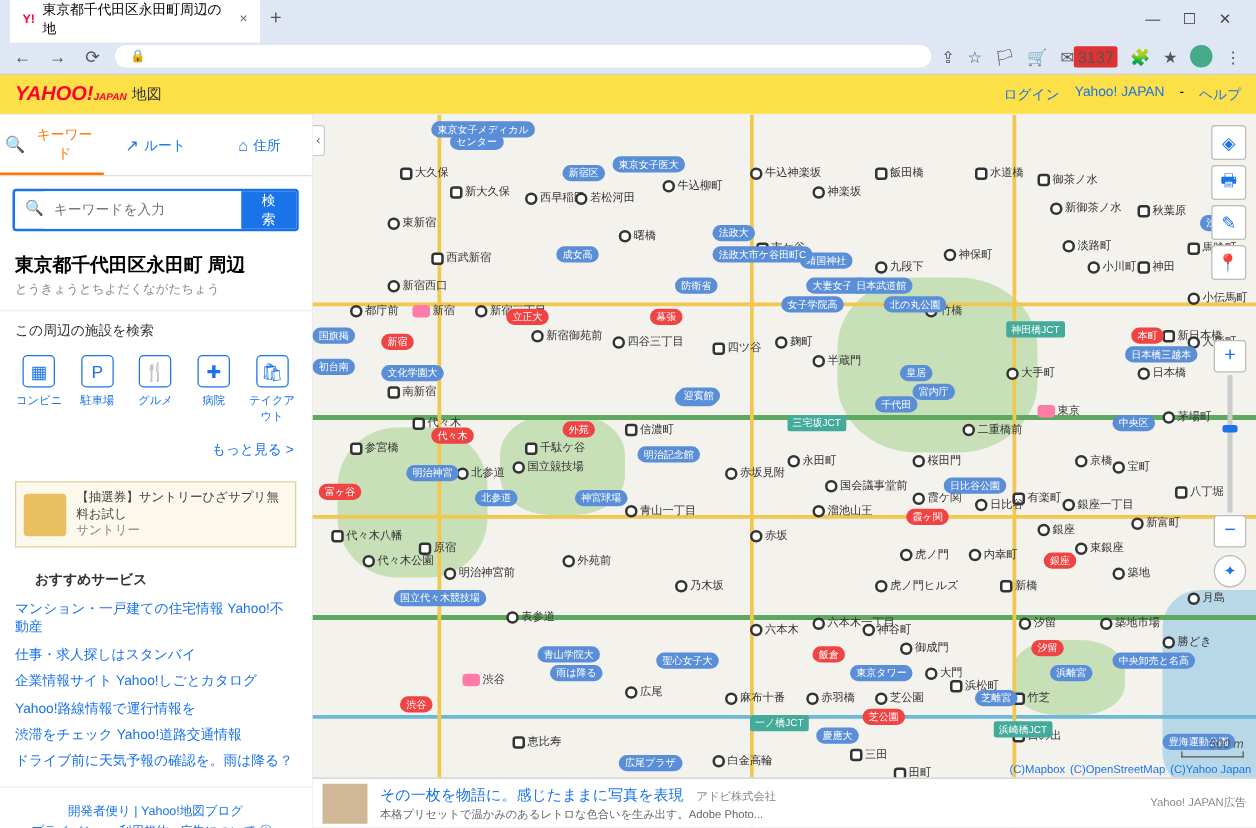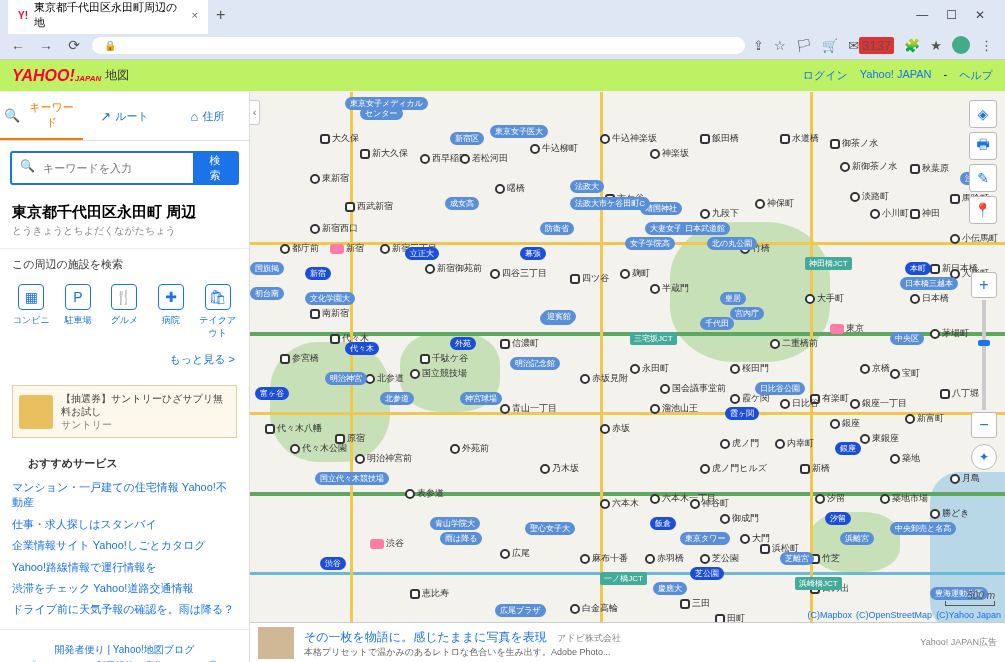--- a/index.html
+++ b/index.html
@@ -17,21 +17,21 @@
 .addr-bar { height: 30px; display: flex; align-items: center; padding: 0 8px; gap: 8px; }
 .nav-btn { color: #555; font-size: 14px; cursor: pointer; width: 20px; text-align: center; }
 .url-box { flex: 1; background: #fff; border-radius: 14px; padding: 3px 12px; font-size: 11px; color: #555; display: flex; align-items: center; gap: 6px; }
 .lock { color: #777; font-size: 10px; }
 .ext-icons { display: flex; gap: 10px; align-items: center; padding-right: 4px; }
 .ext-icons span { font-size: 13px; color: #555; cursor: pointer; }
 .ext-badge { background: #d33; color: #fff; font-size: 8px; padding: 1px 3px; border-radius: 2px; }
 .avatar { width: 18px; height: 18px; border-radius: 50%; background: #4a8; }
 
 
-.app-header { height: 32px; background: #bef264; display: flex; align-items: center; padding: 0 12px; border-bottom: 1px solid #eee; }
+.app-header { height: 32px; background: #fde047; display: flex; align-items: center; padding: 0 12px; border-bottom: 1px solid #eee; }
 .logo { color: #ff0033; font-weight: bold; font-style: italic; font-size: 16px; }
 .logo-sub { font-size: 8px; color: #ff0033; }
 .logo-map { font-size: 12px; color: #333; margin-left: 4px; }
 .header-links { margin-left: auto; display: flex; gap: 12px; font-size: 11px; }
 .header-links a { color: #1a73e8; text-decoration: none; }
 
 
 .main { display: flex; height: 570px; }
 
 
@@ -80,21 +80,21 @@
 .road-blue { background: #6bb8d8; height: 3px; }
 .park { position: absolute; background: #c8e0b8; border-radius: 40%; }
 .water { position: absolute; background: #b8d8e8; }
 
 .station { position: absolute; font-size: 9px; color: #333; white-space: nowrap; display: flex; align-items: center; gap: 2px; }
 .station .dot { width: 10px; height: 10px; background: #fff; border: 2px solid #333; border-radius: 3px; flex-shrink: 0; display: inline-block; }
 .station.metro .dot { border-radius: 50%; }
 .station.major .dot { background: #ff7ba8; border-color: #ff7ba8; width: 14px; height: 10px; border-radius: 3px; }
 .jct { position: absolute; background: #4a9; color: #fff; font-size: 8px; padding: 1px 4px; border-radius: 2px; }
 .route-badge { position: absolute; background: #5a8fd8; color: #fff; font-size: 8px; padding: 1px 5px; border-radius: 7px; }
-.route-badge.orange { background: #1d4ed8; }
+.route-badge.orange { background: #ef4444; }
 
 .map-tools { position: absolute; right: 8px; top: 8px; display: flex; flex-direction: column; gap: 4px; z-index: 10; }
 .tool { width: 28px; height: 28px; background: #fff; border: 1px solid #bbb; border-radius: 3px; display: flex; align-items: center; justify-content: center; font-size: 14px; color: #1a73e8; cursor: pointer; }
 .zoom-ctrl { position: absolute; right: 8px; top: 180px; display: flex; flex-direction: column; align-items: center; z-index: 10; }
 .zoom-btn { width: 26px; height: 26px; background: #fff; border: 1px solid #bbb; border-radius: 3px; font-size: 16px; color: #1a73e8; cursor: pointer; display: flex; align-items: center; justify-content: center; }
 .zoom-track { width: 4px; height: 110px; background: #ccc; margin: 2px 0; position: relative; }
 .zoom-thumb { position: absolute; width: 12px; height: 6px; background: #1a73e8; left: -4px; top: 40px; border-radius: 2px; }
 .compass { width: 26px; height: 26px; background: #fff; border: 1px solid #bbb; border-radius: 50%; margin-top: 6px; display: flex; align-items: center; justify-content: center; font-size: 12px; color: #1a73e8; cursor: pointer; }
 
 .scale { position: absolute; right: 10px; bottom: 56px; font-size: 10px; color: #555; font-style: italic; }

